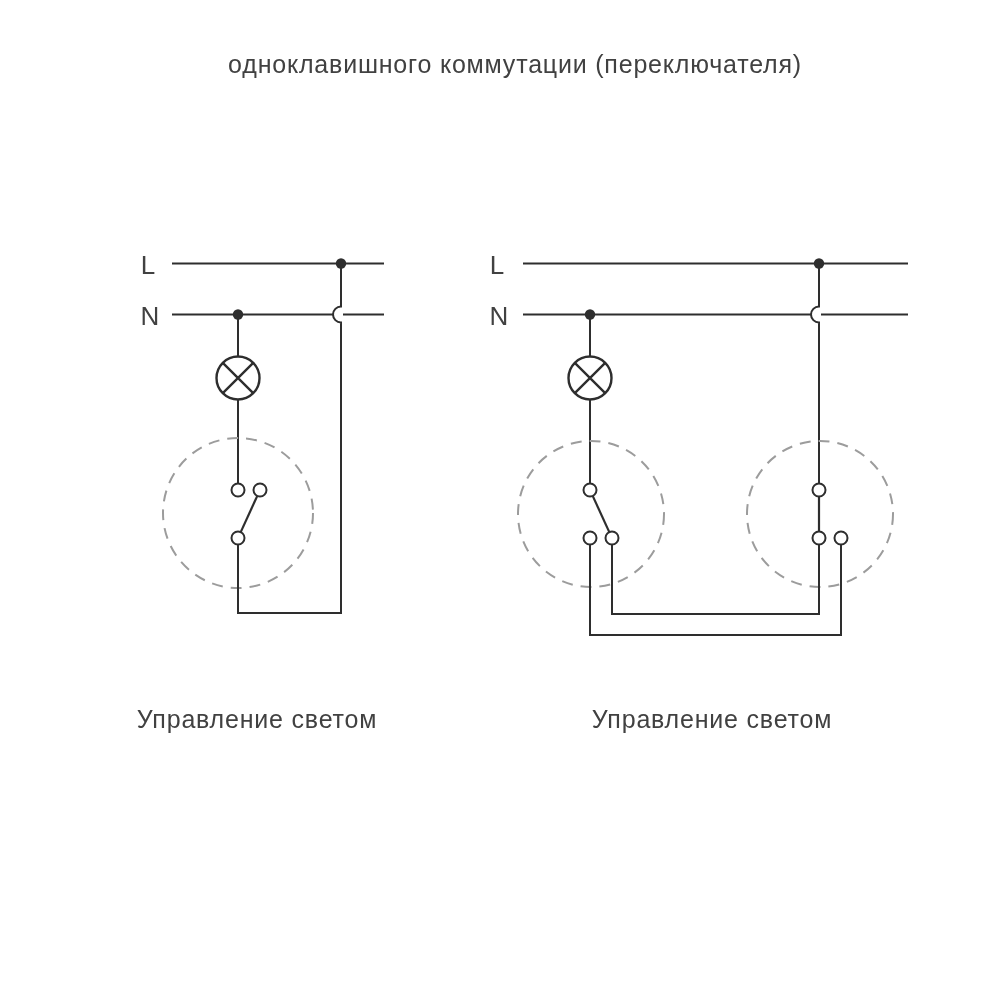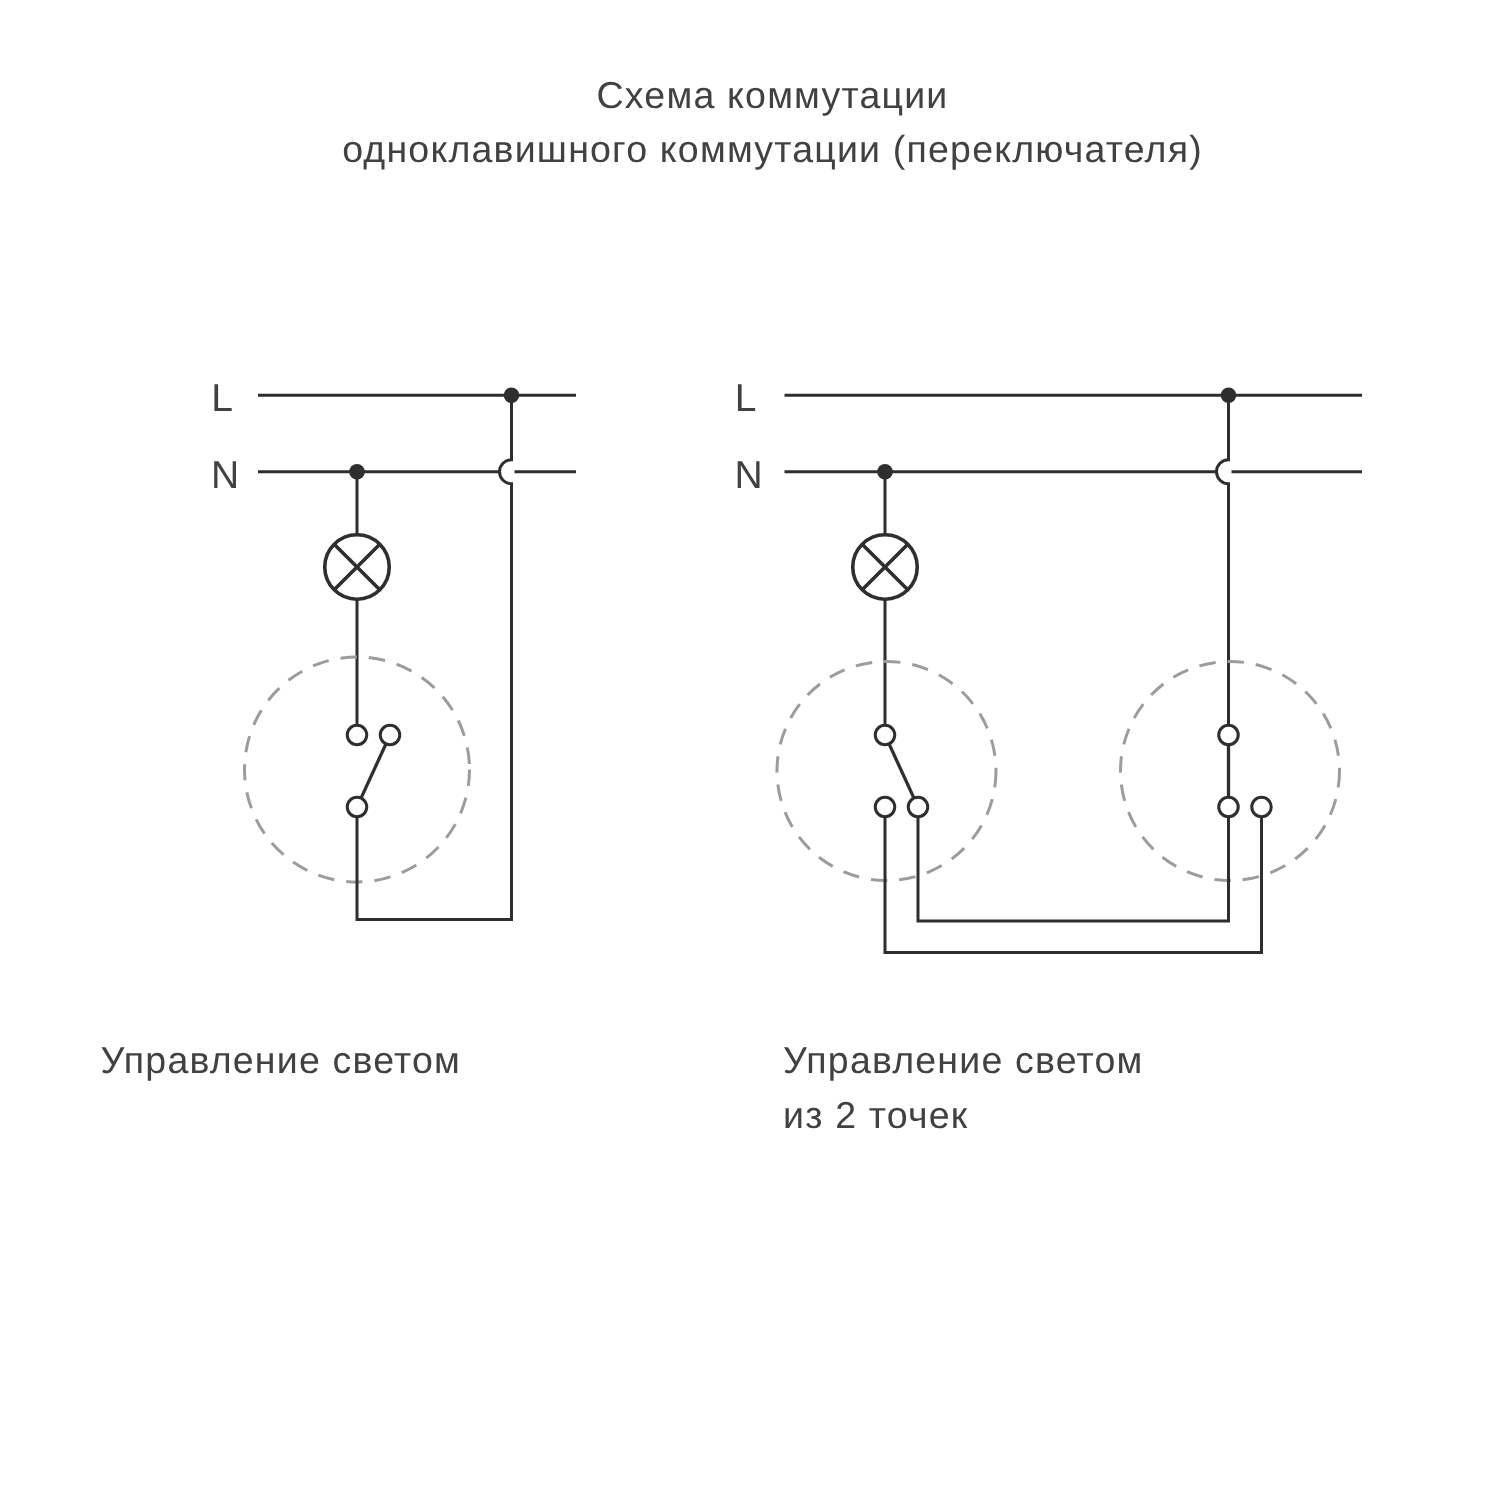--- a/index.html
+++ b/index.html
@@ -28,25 +28,27 @@
     text-align: center;
     font-size: 25px;
     line-height: 36px;
     font-weight: 300;
     letter-spacing: 0.8px;
     color: var(--color-text);
   }
   .caption {
     position: absolute;
     width: 380px;
+    text-align: center;
     font-size: 25px;
     line-height: 37px;
     font-weight: 300;
     letter-spacing: 0.8px;
     color: var(--color-text);
+    margin-top: 12px;
   }
   .caption-left  { left: 67px;  top: 689px; }
   .caption-right { left: 522px; top: 689px; }
   .schematic {
     position: absolute;
     top: 0;
     left: 0;
   }
   .wire {
     stroke: var(--color-wire);
@@ -75,21 +77,20 @@
     font-weight: 300;
     fill: var(--color-text);
   }
 </style>
 </head>
 <body>
 
 <div class="page">
 
   <div class="title">
-    <div>Схема коммутации</div>
     <div>одноклавишного коммутации (переключателя)</div>
   </div>
 
   <svg class="schematic" width="1000" height="998" viewBox="0 0 1000 998" aria-hidden="true">
 
     <g>
       <text class="bus-label" x="148" y="274" text-anchor="middle">L</text>
       <text class="bus-label" x="150" y="325" text-anchor="middle">N</text>
 
       <path class="wire" d="M172 263.5 H384"></path>
@@ -163,16 +164,15 @@
       <path class="wire" d="M612 544.5 V614 H819 V544.5"></path>
     </g>
   </svg>
 
   <div class="caption caption-left">
     <div>Управление светом</div>
   </div>
 
   <div class="caption caption-right">
     <div>Управление светом</div>
-    <div>из 2 точек</div>
   </div>
 
 </div>
 
 </body></html>

